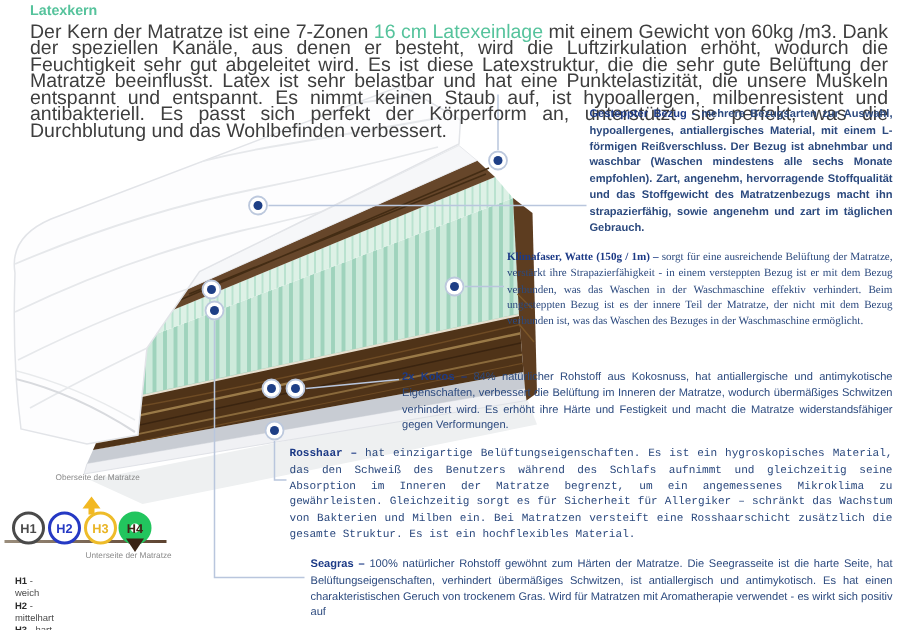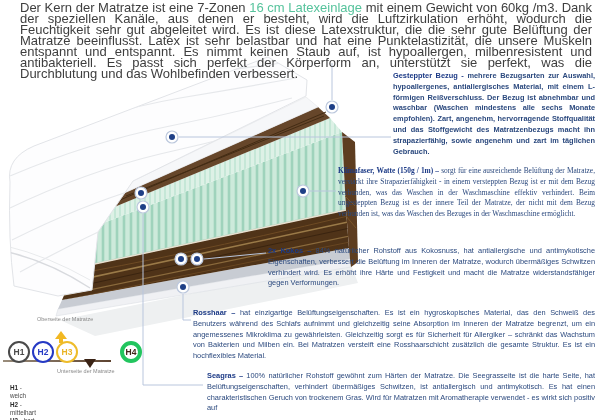--- a/index.html
+++ b/index.html
@@ -23,21 +23,21 @@
   .intro .hl { color: #56c39c; }
   .callout {
     position: absolute; z-index: 2; right: 5px;
     font-size: 7.4px; line-height: 10.8px; color: #2b497e;
     text-align: justify; text-align-last: left;
   }
   .callout b { color: #1c3a86; }
   #callout-0 { left: 393px; top: 71px; font-weight: bold; }
   #callout-1 { left: 338px; top: 166px; font-family: Liberation Serif, serif; }
   #callout-2 { left: 268px; top: 246px; }
-  #callout-3 { left: 193px; top: 308px; }
+  #callout-3 { left: 193px; top: 298px; font-family: Liberation Mono, monospace; }
   #callout-4 { left: 207px; top: 371px; }
   #mattress-svg { position: absolute; left: 0; top: 0; z-index: 1; pointer-events: none; }
 
   .hardness { position: absolute; left: 0; top: 0; z-index: 2; }
   .side-label {
     position: absolute; font-size: 5.5px; color: #8a8a8a; white-space: nowrap;
   }
   #topside-label { left: 37px; top: 316px; }
   #underside-label { left: 57px; top: 368px; }
   .base-line {
@@ -46,39 +46,40 @@
   }
   .badge {
     position: absolute; top: 341px; width: 22px; height: 22px;
     border-radius: 50%; background: #ffffff;
     display: flex; align-items: center; justify-content: center;
     font-size: 8.5px; font-weight: bold;
   }
   #badge-0 { left: 8px;  border: 2px solid #4a4a4a; color: #4a4a4a; }
   #badge-1 { left: 32px; border: 2px solid #2539c4; color: #2539c4; }
   #badge-2 { left: 56px; border: 2px solid #eebc2a; color: #e9b424; }
-  #badge-3 { left: 79px; border: 4px solid #22c55e; color: #3f2517; margin-left: 41px; }
+  #badge-3 { left: 79px; border: 8px solid #22c55e; color: #3f2517; }
   .arrow-up-tri {
     position: absolute; left: 55px; top: 331px; width: 0; height: 0;
     border-left: 6px solid transparent; border-right: 6px solid transparent;
     border-bottom: 8px solid #f2b822;
   }
   .arrow-up-stem { position: absolute; left: 59px; top: 338px; width: 4px; height: 5px; background: #f2b822; }
   .arrow-down-tri {
     position: absolute; left: 84px; top: 359px; width: 0; height: 0;
     border-left: 6px solid transparent; border-right: 6px solid transparent;
     border-top: 9px solid #3a2315;
   }
   .legend { position: absolute; left: 10px; top: 384px; font-size: 6.3px; line-height: 8.3px; color: #4a4a4a; }
   .legend b { color: #2b2b2b; }
 </style>
 </head>
 <body>
 
 <div class="intro">
+  <h1>Latexkern</h1>
   <p><span>Der Kern der Matratze ist eine 7-Zonen </span><span class="hl">16 cm Latexeinlage</span><span> mit einem Gewicht von 60kg /m3. Dank der speziellen Kanäle, aus denen er besteht, wird die Luftzirkulation erhöht, wodurch die Feuchtigkeit sehr gut abgeleitet wird. Es ist diese Latexstruktur, die die sehr gute Belüftung der Matratze beeinflusst. Latex ist sehr belastbar und hat eine Punktelastizität, die unsere Muskeln entspannt und entspannt. Es nimmt keinen Staub auf, ist hypoallergen, milbenresistent und antibakteriell. Es passt sich perfekt der Körperform an, unterstützt sie perfekt, was die Durchblutung und das Wohlbefinden verbessert.</span></p>
 </div>
 
 <svg id="mattress-svg" width="600" height="420" viewBox="0 0 600 420">
   <defs>
     <clipPath id="clip-latex">
         <polygon points="98,225 342,132 346,210 76,268"></polygon>
       </clipPath>
     <clipPath id="clip-latextop">
         <polygon points="112,208 330,118 342,132 98,225"></polygon>

